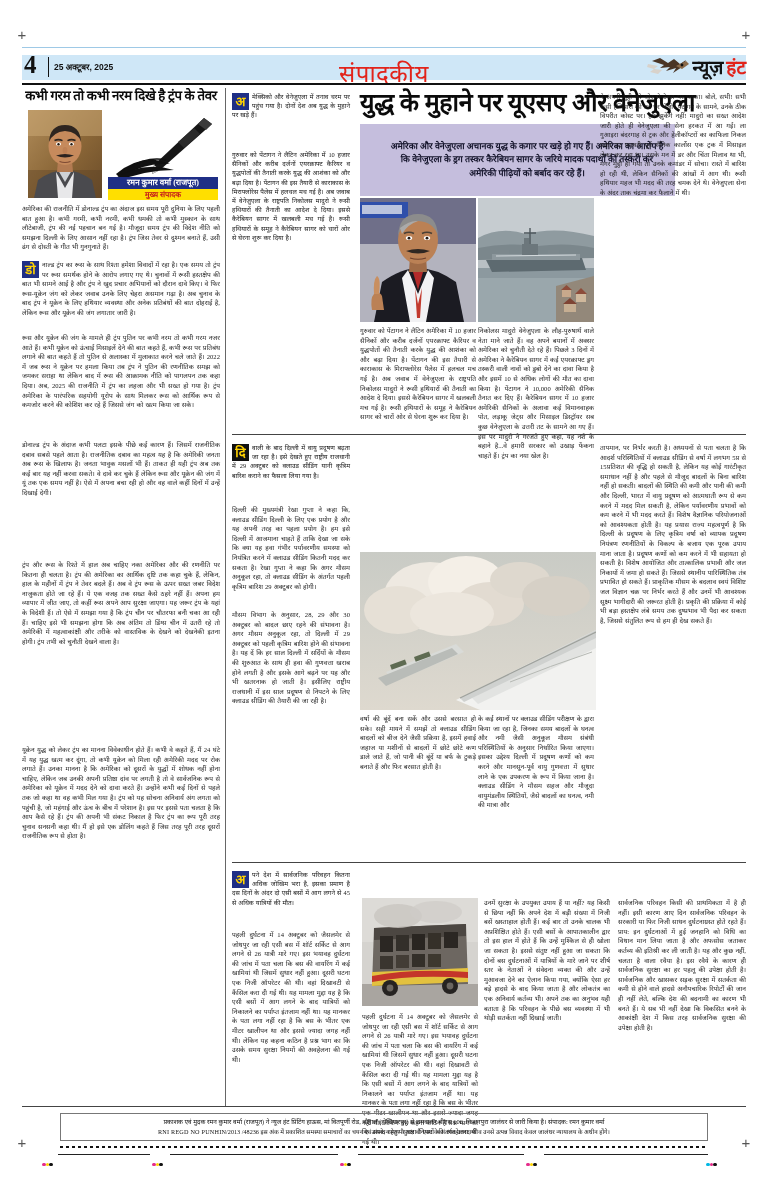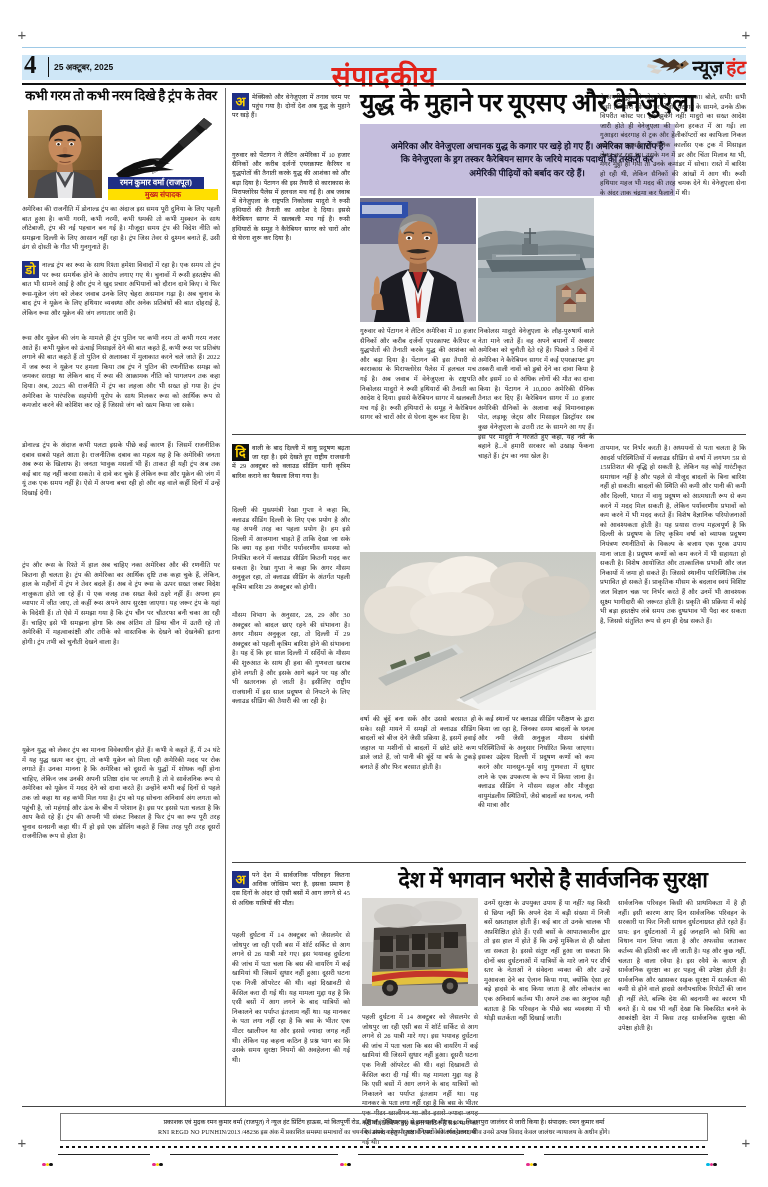--- a/index.html
+++ b/index.html
@@ -19,21 +19,21 @@
 
   
   .masthead{position:absolute;left:22px;top:55px;width:724px;height:25px;}
   .mh-band{position:absolute;left:0;top:0;width:100%;height:25px;background:#cfe7f7;}
   .mh-pageno{position:absolute;left:2px;top:-4px;font-family:"Liberation Serif",serif;
              font-weight:bold;font-size:25px;line-height:28px;color:#111;letter-spacing:-1px;}
   .mh-divider{position:absolute;left:26px;top:2px;width:1px;height:20px;background:#111;}
   .mh-date{position:absolute;left:32px;top:6px;font-family:"Liberation Sans",sans-serif;
            font-size:8.5px;font-weight:bold;color:#111;}
   .mh-section{position:absolute;left:0;right:0;top:1px;text-align:center;
-              font-family:"Liberation Serif",serif;font-weight:bold;font-size:28px;
+              font-family:"Liberation Serif",serif;font-weight:normal;font-size:24px;
               color:#e2231a;letter-spacing:0.5px;}
   .mh-logo{position:absolute;right:0;top:-1px;height:26px;display:flex;align-items:center;gap:3px;}
   .mh-logo-bird{width:44px;height:24px;position:relative;}
   .mh-logo-txt1{font-family:"Liberation Serif",serif;font-weight:bold;font-size:19px;color:#111;}
   .mh-logo-txt2{font-family:"Liberation Serif",serif;font-weight:bold;font-size:19px;color:#e2231a;}
 
   .rule-thick{position:absolute;background:#111;}
 
   
   .col{position:absolute;text-align:justify;
@@ -170,21 +170,21 @@
       <path d="M96 6 L104 12 L52 58 L44 62 L46 53 Z" fill="#161616"></path>
       <path d="M96 6 L104 12 L98 18 L90 12 Z" fill="#3b3b3b"></path>
       <path d="M46 53 L52 58 L44 62 Z" fill="#d8d8d8"></path>
       <path d="M70 30 L86 16 L92 22 L76 36 Z" fill="#2a2a2a"></path>
       <path d="M8 62 Q34 40 62 52 Q36 50 12 66 Z" fill="#111"></path>
       <path d="M4 68 Q34 48 66 58 Q36 58 8 70 Z" fill="#111"></path>
       <path d="M20 56 Q40 44 58 48" stroke="#111" stroke-width="1.4" fill="none"></path>
     </svg>
   </span>
 
-  <div class="namebar" style="left:108px;top:177px;width:96px;">रमन कुमार वर्मा (राजपूत)</div>
+  <div class="namebar" style="left:108px;top:177px;width:110px;">रमन कुमार वर्मा (राजपूत)</div>
   <div class="rolebar" style="left:108px;top:189px;width:110px;">मुख्य संपादक</div>
 
   <div class="col" style="left:22px;top:204px;width:198px;">
     <p>अमेरिका की राजनीति में डोनाल्ड ट्रंप का अंदाज इस समय पूरी दुनिया के लिए पहली बात हुआ है। कभी गरमी, कभी नरमी, कभी धमकी तो कभी मुस्कान के साथ लौटेबाजी, ट्रंप की नई पहचान बन गई है। मौजूदा समय ट्रंप की विदेश नीति को समझना दिल्ली के लिए आसान नहीं रहा है। ट्रंप जिस तेवर से दुश्मन बनाते हैं, उसी ढंग से दोस्ती के गीत भी गुनगुनाते हैं।</p>
   </div>
 
   <div class="col" style="left:22px;top:260px;width:198px;">
     <span class="dropcap dc-blue">डो</span>
     <p>नाल्ड ट्रंप का रूस के साथ रिश्ता हमेशा विवादों में रहा है। एक समय तो ट्रंप पर रूस समर्थक होने के आरोप लगाए गए थे। चुनावों में रूसी हस्तक्षेप की बात भी सामने आई है और ट्रंप ने खुद प्रचार अभियानों को दौरान दावे किए। वे फिर रूस-यूक्रेन जंग को लेकर जवाब उनके लिए चेहरा असमान गढ़ा है। अब चुनाव के बाद ट्रंप ने यूक्रेन के लिए हथियार व्यवस्था और अनेक प्रतिबंधों की बात दोहराई है, लेकिन रूस और यूक्रेन की जंग लगातार जारी है।</p>
   </div>
@@ -336,21 +336,20 @@
   <div class="col" style="left:600px;top:443px;width:146px;">तापमान, पर निर्भर करती है। अध्ययनों से पता चलता है कि आदर्श परिस्थितियों में क्लाउड सीडिंग से वर्षा में लगभग 5प्र से 15प्रतिशत की वृद्धि हो सकती है, लेकिन यह कोई गारंटीकृत समाधान नहीं है और पहले से मौजूद बादलों के बिना बारिश नहीं हो सकती। बादलों की स्थिति की कमी और पानी की कमी और दिल्ली, भारत में वायु प्रदूषण को आत्मघाती रूप से कम करने में मदद मिल सकती है, लेकिन पर्यावरणीय प्रभावों को कम करने में भी मदद करते हैं। विशेष वैज्ञानिक परियोजनाओं को आवश्यकता होती है। यह प्रयास राज्य महत्वपूर्ण है कि दिल्ली के प्रदूषण के लिए कृत्रिम वर्षा को व्यापक प्रदूषण नियंत्रण रणनीतियों के विकल्प के बजाय एक पूरक उपाय माना जाता है। प्रदूषण कणों को कम करने में भी सहायता हो सकती है। विशेष आयोजित और तात्कालिक प्रभावी और जल निकायों में जमा हो सकते हैं। जिससे स्थानीय पारिस्थितिक तंत्र प्रभावित हो सकते हैं। प्राकृतिक मौसम के बदलाव स्वयं विशिष्ट जल विज्ञान चक्र पर निर्भर करते हैं और उनमें भी आवश्यक सूक्ष्म भागीदारी की जरूरत होती है। प्रकृति की प्रक्रिया में कोई भी बड़ा हस्तक्षेप लंबे समय तक दुष्प्रभाव भी पैदा कर सकता है, जिससे संतुलित रूप से हम ही देख सकते हैं।</div>
 
   <div class="hline" style="left:232px;top:862px;width:514px;"></div>
 
   <div class="col" style="left:232px;top:870px;width:118px;font-size:6.4px;line-height:9.2px;">
     <span class="dropcap dc-blue">अ</span>
     <p>पने देश में सार्वजनिक परिवहन कितना अधिक जोखिम भरा है, इसका प्रमाण है दस दिनों के अंदर दो एसी बसों में आग लगने से 45 से अधिक यात्रियों की मौत।</p>
   </div>
   <div class="col" style="left:232px;top:930px;width:118px;">पहली दुर्घटना में 14 अक्टूबर को जैसलमेर से जोधपुर जा रही एसी बस में शॉर्ट सर्किट से आग लगने से 26 यात्री मारे गए। इस भयावह दुर्घटना की जांच में पता चला कि बस की वायरिंग में कई खामियां थी जिसमें सुधार नहीं हुआ। दूसरी घटना एक निजी ऑपरेटर की थी। वहां दिखावटी से कैंसिल करा दी गई थी। यह मामला मुद्दा यह है कि एसी बसों में आग लगने के बाद यात्रियों को निकालने का पर्याप्त इंतजाम नहीं था। यह मानकर के पता लगा नहीं रहा है कि बस के भीतर एक मीटर खालीपन था और इससे ज्यादा जगह नहीं थी। लेकिन यह कहना कठिन है प्रश्न भाग का कि उसके समय सुरक्षा नियमों की अवहेलना की गई थी।</div>
 
-  <div class="hl" style="position:absolute;left:360px;top:866px;width:386px;font-size:22px;line-height:27px;text-align:center;">देश में भगवान भरोसे है सार्वजनिक सुरक्षा</div>
 
   <div class="photo" style="left:362px;top:898px;width:116px;height:108px;">
     <svg width="116" height="108" viewBox="0 0 116 108">
       <rect width="116" height="108" fill="#d5d3cf"></rect>
       <rect x="0" y="0" width="116" height="44" fill="#dddbd7"></rect>
       <rect x="0" y="86" width="116" height="22" fill="#a9a5a0"></rect>
 
       <path d="M12 30 L104 26 L106 86 L10 88 Z" fill="#6d6761"></path>
       <path d="M12 30 L104 26 L104 38 L12 42 Z" fill="#4c4742"></path>
 

